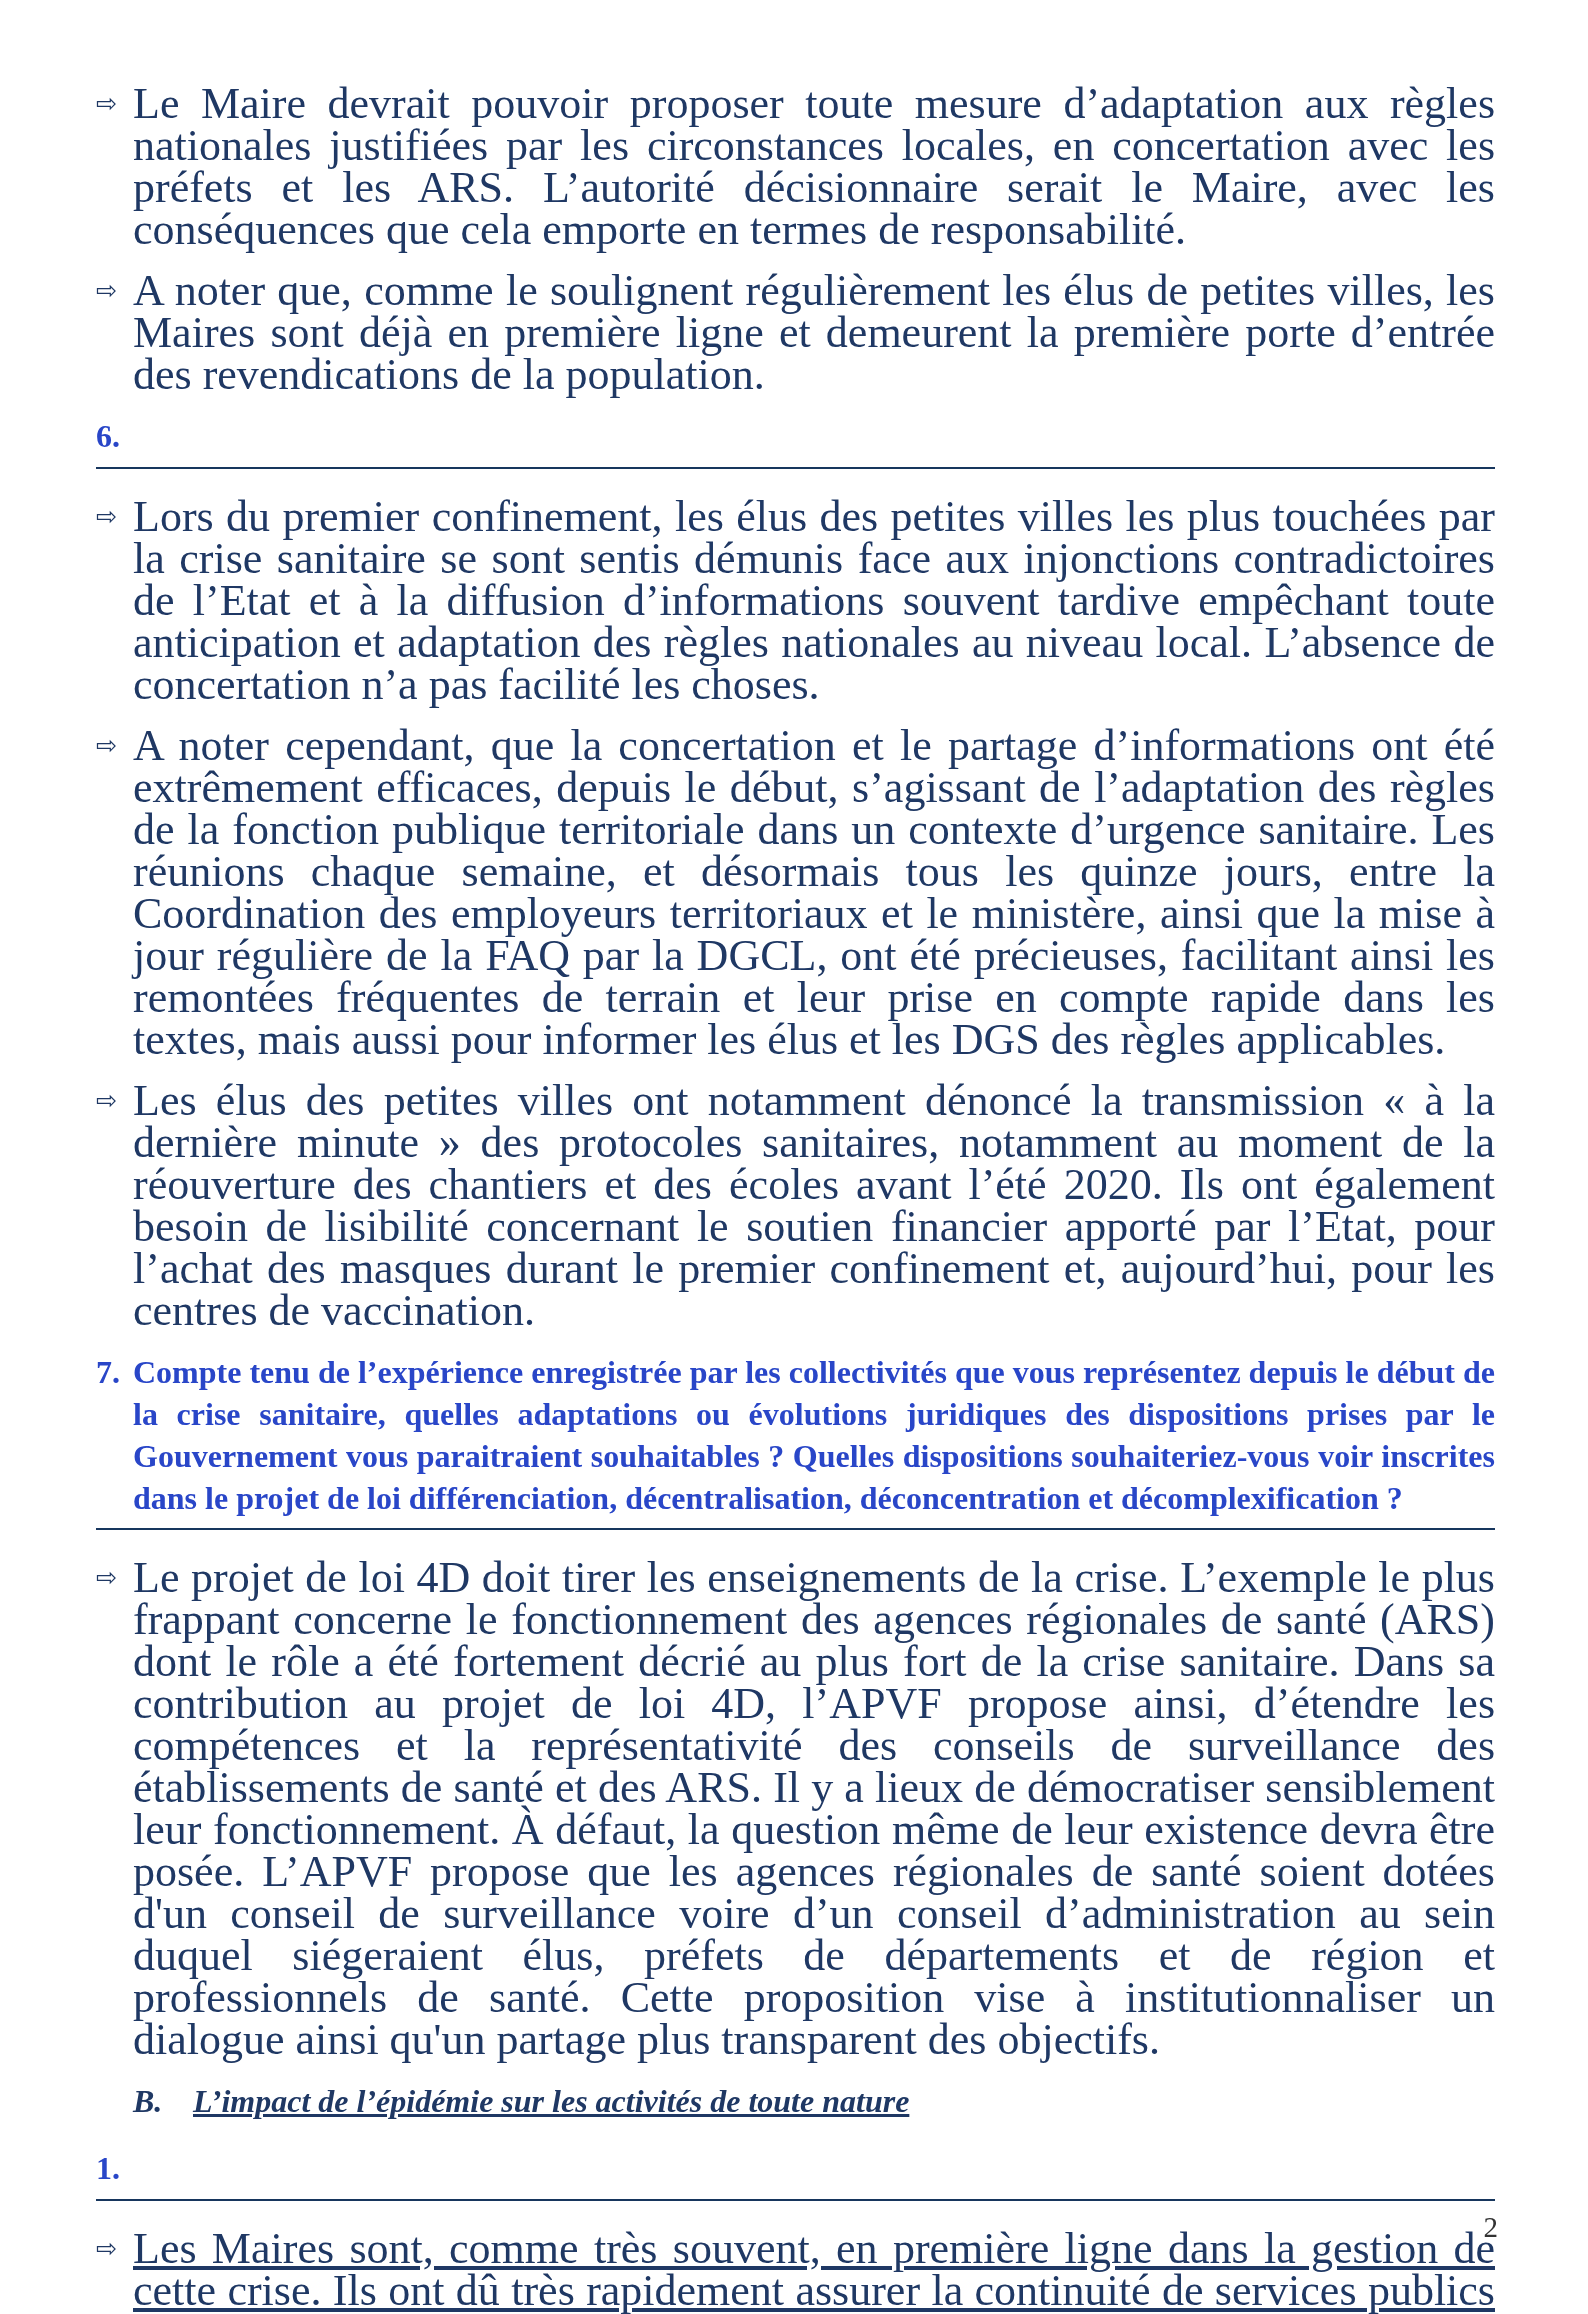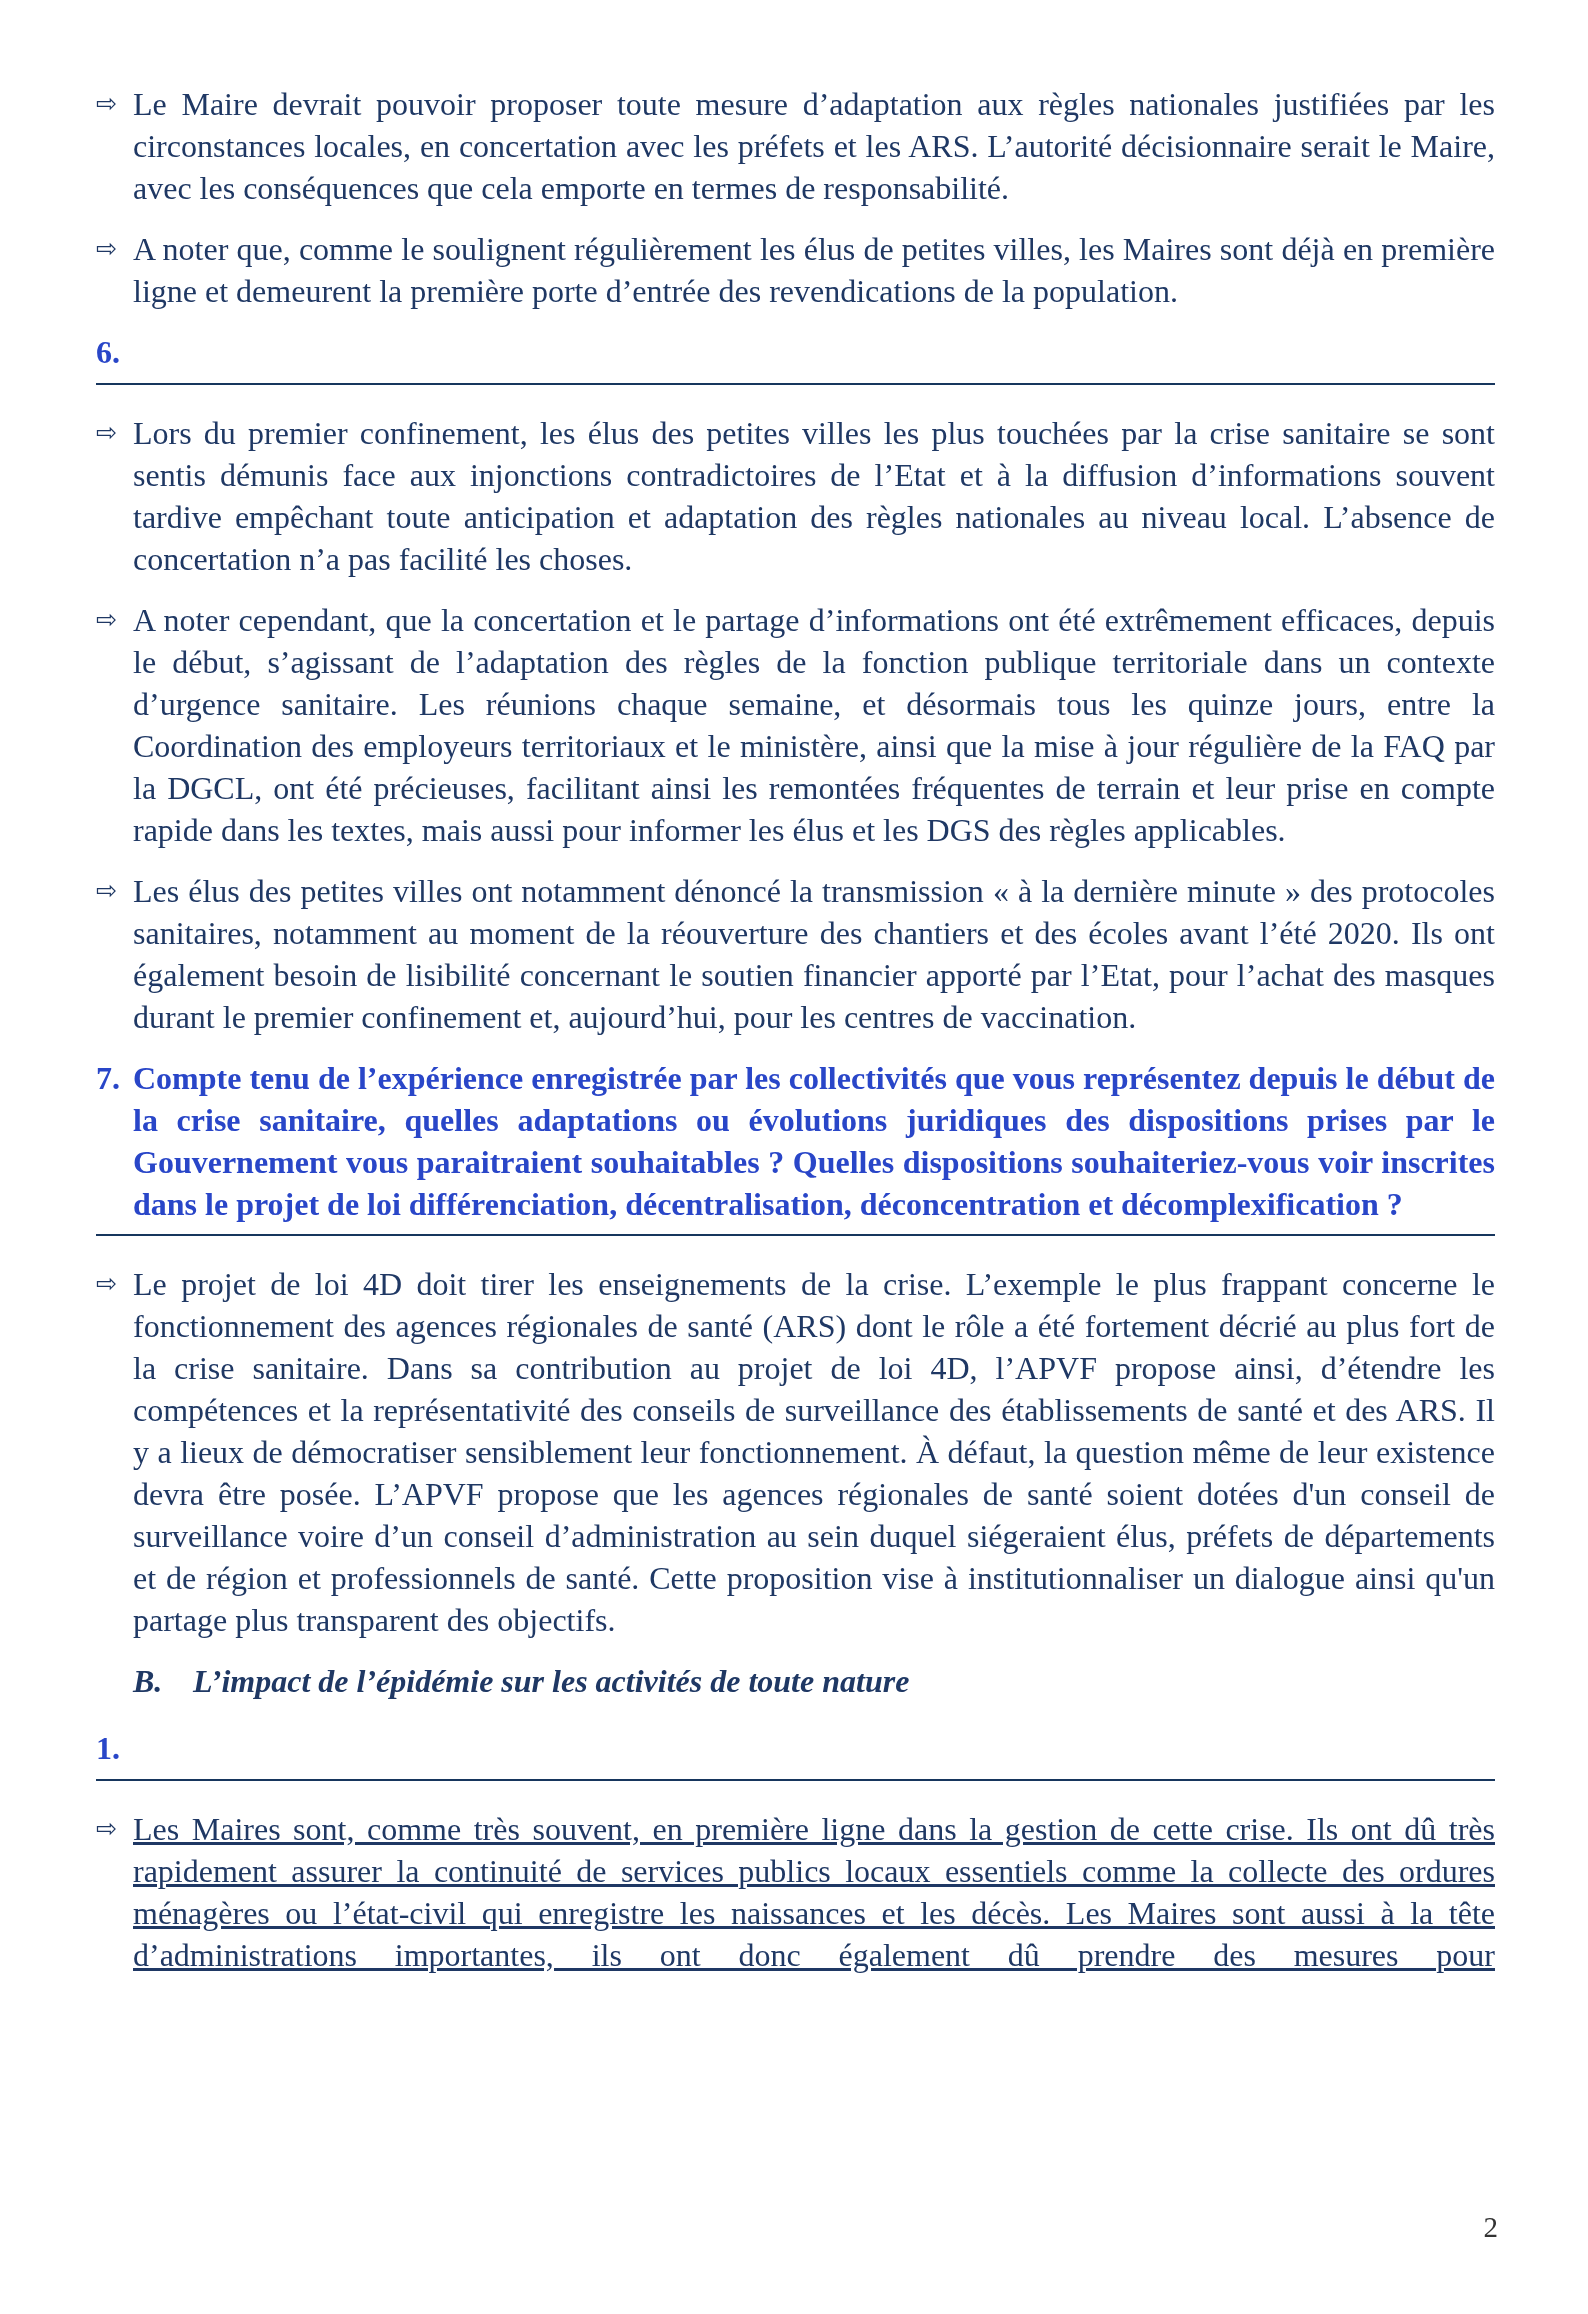--- a/index.html
+++ b/index.html
@@ -20,21 +20,21 @@
   .bullet-para { display: flex; margin-bottom: 19px; }
   .bullet-glyph {
     flex: 0 0 37px;
     font-family: "DejaVu Sans", sans-serif;
     font-size: 25px;
     line-height: 42px;
     color: #1F3864;
   }
   .para {
     flex: 1;
-    font-size: 32px;
+    font-size: 44px;
     line-height: 42px;
     text-align: justify;
   }
   .para.continued { text-align-last: justify; text-decoration: underline; }
 
   
   .question {
     display: flex;
     font-weight: 700;
     color: #2946C8;
@@ -49,21 +49,21 @@
   .section-heading {
     display: flex;
     margin: 11.5px 0 25px 37px;
     font-weight: 700;
     font-style: italic;
     font-size: 32px;
     line-height: 42px;
     color: #1F3864;
   }
   .sletter { flex: 0 0 60px; }
-  .stitle { }
+  .stitle { text-decoration: underline; }
 
   
   .page-number {
     position: absolute;
     right: 91px;
     bottom: 69px;
     font-size: 29px;
     line-height: 35px;
     color: #333333;
   }

